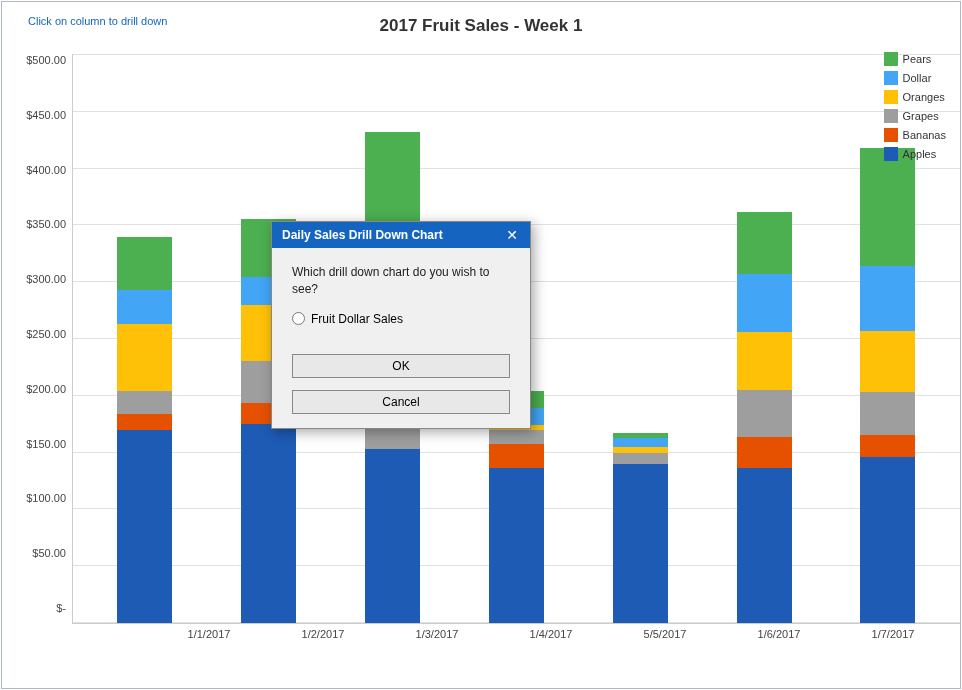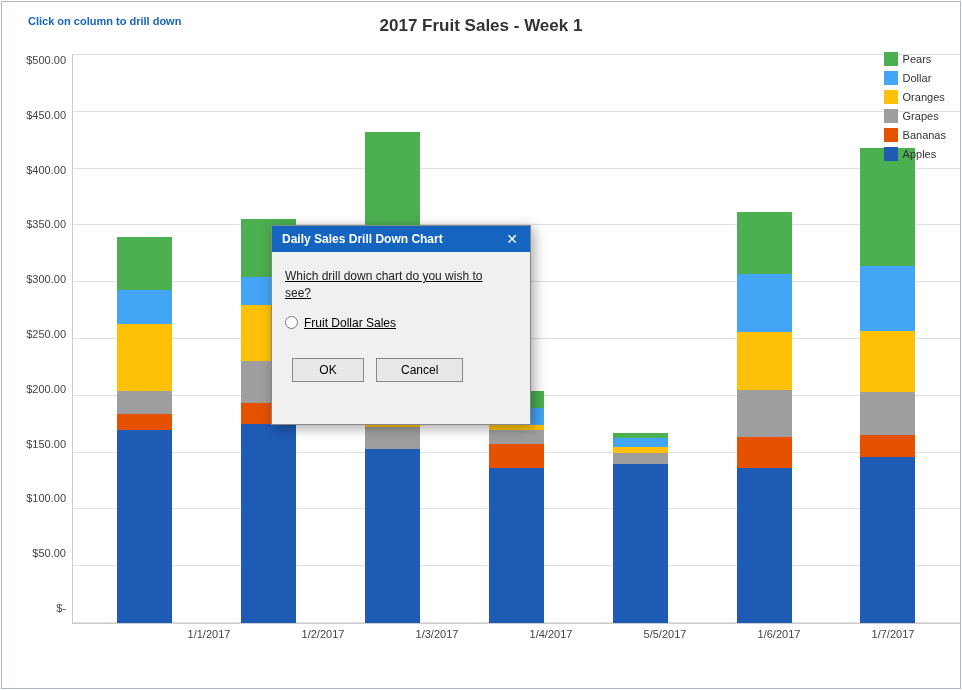--- a/index.html
+++ b/index.html
@@ -29,21 +29,21 @@
       padding-top: 14px;
       padding-bottom: 4px;
     }
 
     .drill-hint {
       position: absolute;
       top: 13px;
       left: 26px;
       color: #1565c0;
       font-size: 11px;
-      font-weight: 700;
+      font-weight: 400;
     }
 
     .chart-area {
       display: flex;
       flex-direction: row;
       align-items: flex-start;
       margin-top: 4px;
       height: 600px;
     }
 
@@ -191,22 +191,21 @@
       background: none;
       border: none;
       color: #fff;
       font-size: 14px;
       cursor: pointer;
       line-height: 1;
       padding: 0 2px;
     }
 
     .dialog-body {
-      padding: 16px 20px 10px 13px;
-      text-decoration: underline;
+      padding: 16px 20px 10px 20px;
     }
 
     .dialog-question {
       font-size: 12px;
       color: #222;
       margin-bottom: 14px;
       line-height: 1.4;
     }
 
     .radio-option {
@@ -223,23 +222,24 @@
     }
 
     .radio-label-selected {
       border: 1px solid #888;
       padding: 1px 4px;
       background: #fff;
     }
 
     .dialog-footer {
       display: flex;
-      justify-content: flex-start;
+      justify-content: flex-end;
       gap: 12px;
       padding: 8px 20px 14px;
+      flex-direction: column;
     }
 
     .dialog-btn {
       background: #e8e8e8;
       border: 1px solid #888;
       padding: 4px 24px;
       font-size: 12px;
       cursor: pointer;
       min-width: 72px;
     }

